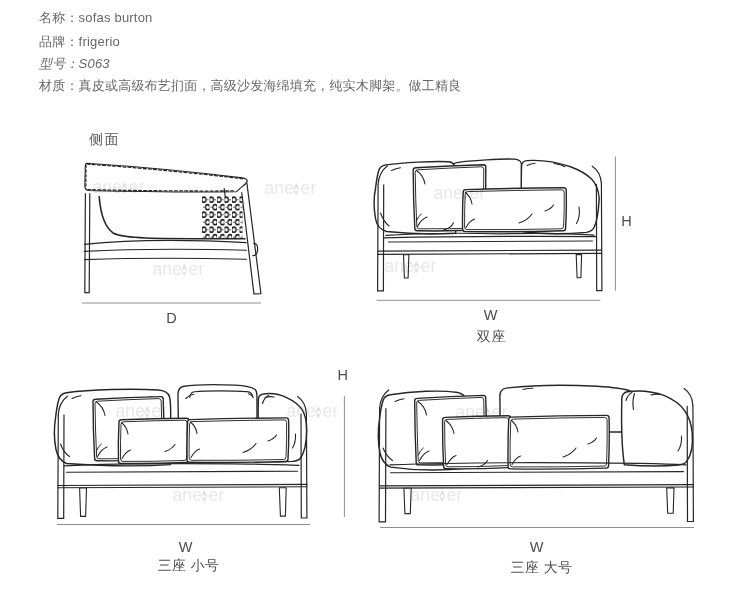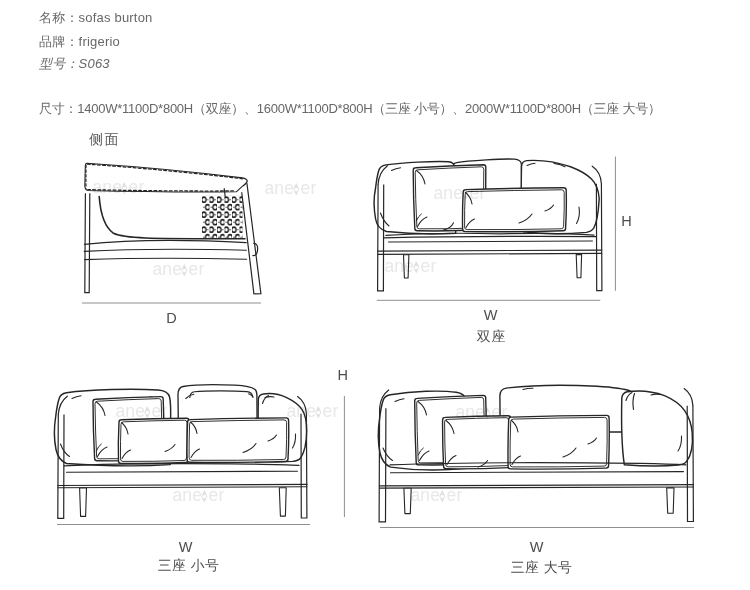--- a/index.html
+++ b/index.html
@@ -11,22 +11,22 @@
 </head>
 <body>
 <div class="page">
 
 <div class="hdr" style="top:8.5px;">名称：sofas burton</div>
 
 <div class="hdr" style="top:32.5px;">品牌：frigerio</div>
 
 <div class="hdr" style="top:54.5px;font-style:italic;">型号：S063</div>
 
-
-<div class="hdr" style="top:99.5px;letter-spacing:-0.25px;">尺寸：1400W*1100D*800H（双座）、1600W*1100D*800H（三座 小号）、2000W*1100D*800H（三座 大号）</div>
+<div class="hdr" style="top:77px;">材质：真皮或高级布艺扪面，高级沙发海绵填充，纯实木脚架。做工精良</div>
+
 <svg width="750" height="590" viewBox="0 0 750 590" style="position:absolute;left:0;top:0;">
 <defs>
 <pattern id="hp" width="7.5" height="15" patternUnits="userSpaceOnUse" x="202" y="196">
   <ellipse cx="1.88" cy="3.7" rx="2.75" ry="3.4" fill="#222"></ellipse>
   <ellipse cx="1.88" cy="3.7" rx="1.45" ry="1.8" fill="#ffffff"></ellipse>
   <ellipse cx="5.63" cy="11.2" rx="2.75" ry="3.4" fill="#222"></ellipse>
   <ellipse cx="5.63" cy="11.2" rx="1.45" ry="1.8" fill="#ffffff"></ellipse>
   <path d="M5.63,2.7 L6.33,3.7 L5.63,4.7 L4.93,3.7 Z" fill="#222"></path>
   <path d="M1.88,10.2 L2.58,11.2 L1.88,12.2 L1.18,11.2 Z" fill="#222"></path>
 </pattern>

